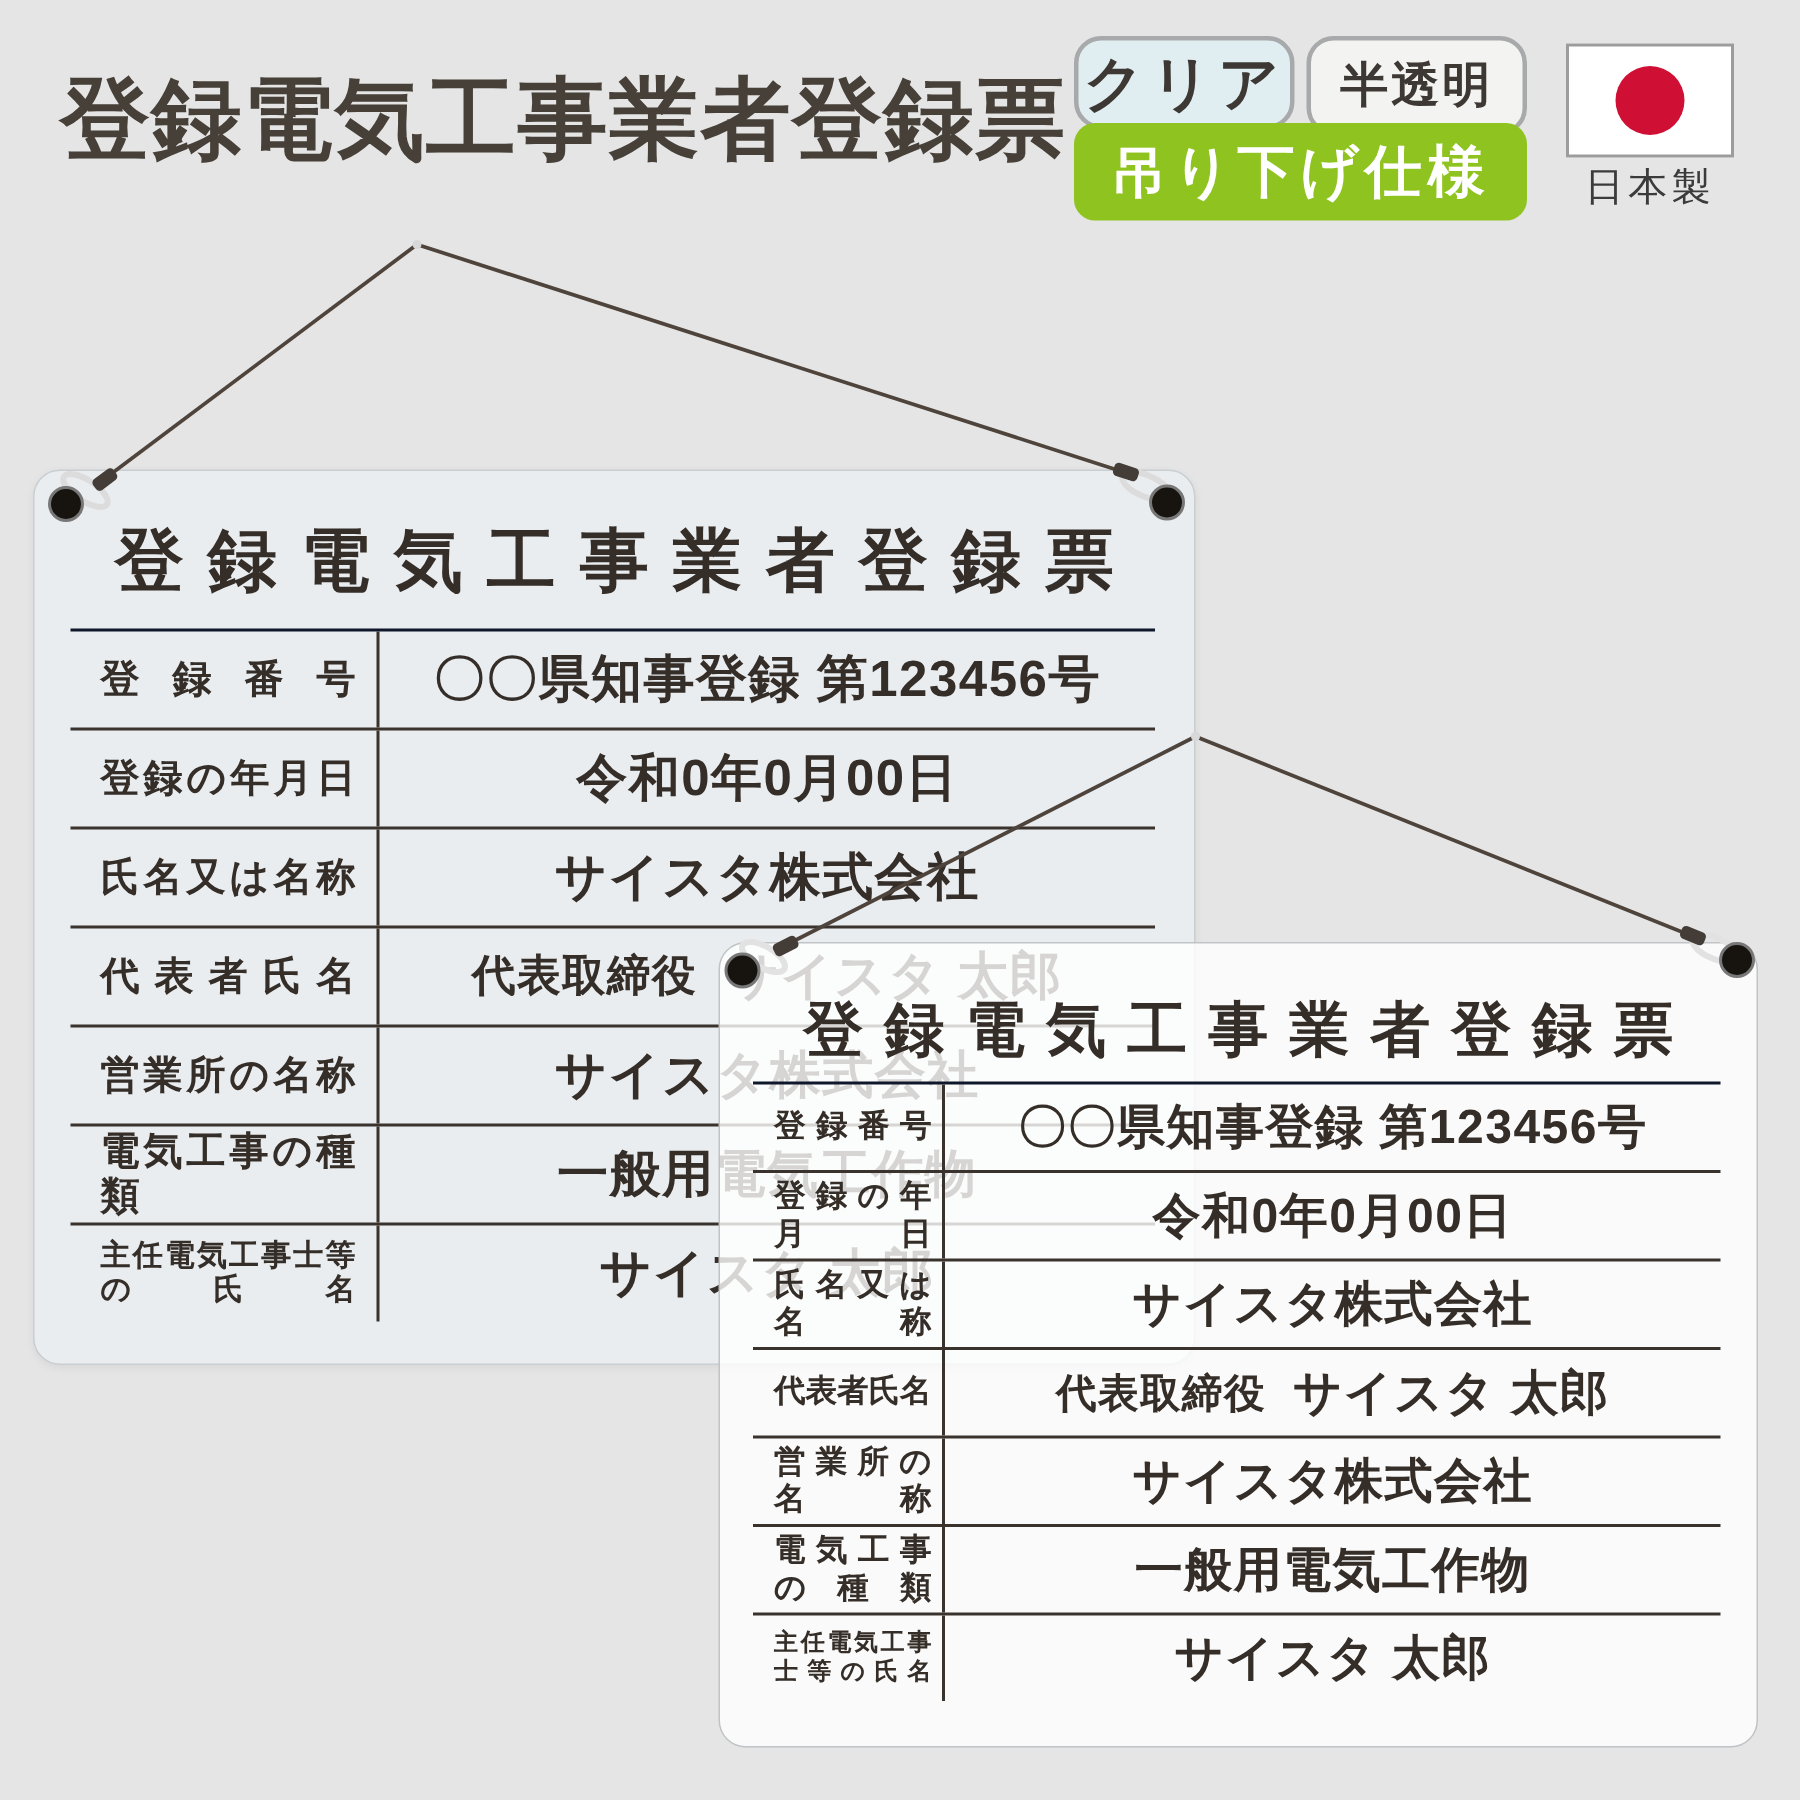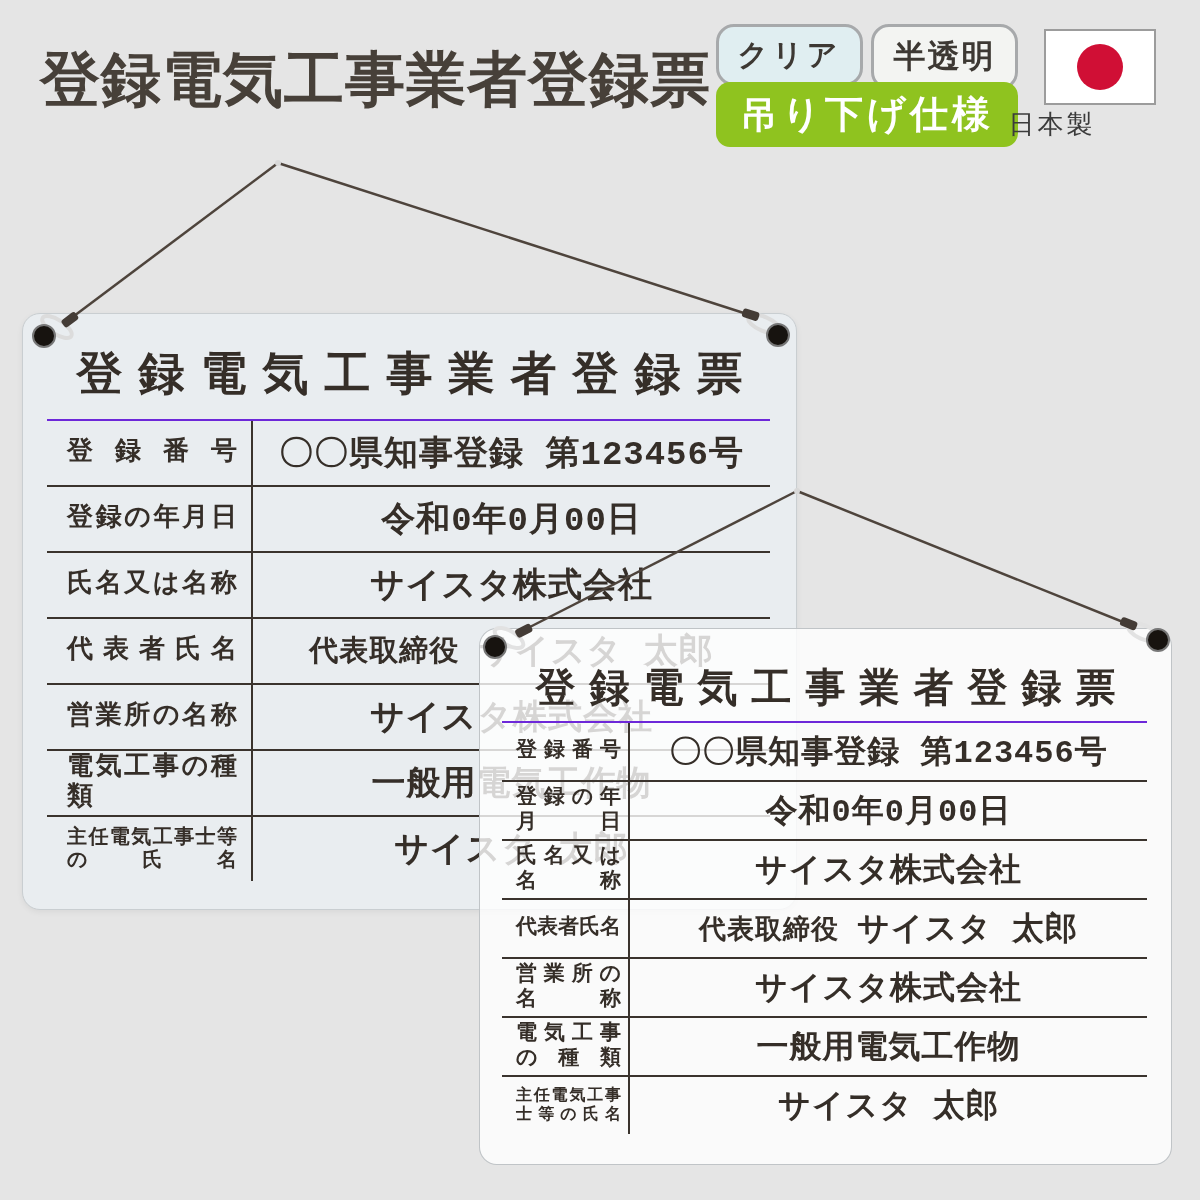--- a/index.html
+++ b/index.html
@@ -7,44 +7,44 @@
           font-family:"Liberation Sans","DejaVu Sans",sans-serif;padding-left:22px;}
 
   
   .page-title{position:absolute;left:40px;top:50px;margin:0;
     font-family:"Liberation Serif","DejaVu Serif",serif;
     font-size:60px;font-weight:bold;letter-spacing:1px;color:#474039;line-height:1;}
 
   .badge{position:absolute;box-sizing:border-box;display:flex;align-items:center;justify-content:center;
     font-family:"Liberation Serif","DejaVu Serif",serif;font-weight:bold;}
   .badge-clear{left:716px;top:24px;width:147px;height:62px;background:#e0eef1;
-    border:3px solid #a7a9ab;border-radius:18px;font-size:30px;color:#3d3833;letter-spacing:4px;}
+    border:3px solid #a7a9ab;border-radius:18px;font-size:40px;color:#3d3833;letter-spacing:4px;}
   .badge-translucent{left:871px;top:24px;width:147px;height:66px;background:#f3f4f2;
     border:3px solid #a7a9ab;border-radius:18px;font-size:32px;color:#3d3833;letter-spacing:2px;}
   .badge-hanging{left:716px;top:82px;width:302px;height:65px;background:#8fc31f;
     border-radius:14px;font-size:38px;color:#ffffff;letter-spacing:4px;}
 
   .flag{position:absolute;left:1044px;top:29px;width:112px;height:76px;background:#ffffff;
     border:2px solid #9c9c9c;box-sizing:border-box;display:flex;align-items:center;justify-content:center;}
   .flag-sun{width:46px;height:46px;border-radius:50%;background:#d00f35;}
-  .made-in{position:absolute;left:996px;top:107px;width:112px;text-align:center;
+  .made-in{position:absolute;left:1044px;top:107px;width:112px;text-align:center;
     font-family:Liberation Mono, monospace;font-size:26px;color:#3b3b3b;letter-spacing:3px;}
 
   
   .board{position:absolute;box-sizing:border-box;border-radius:18px;color:#352e28;}
   .board-back{left:22px;top:313px;width:775px;height:597px;background:#e9edf0;
     border:1px solid #c9ced1;z-index:1;box-shadow:0 2px 6px rgba(0,0,0,0.06);}
   .board-front{left:479px;top:628px;width:693px;height:537px;background:rgba(255,255,255,0.80);
     border:1px solid rgba(185,190,193,0.9);z-index:2;}
 
   .board-title{position:absolute;left:0;right:0;text-align:center;font-weight:bold;color:#352e28;line-height:1;}
   .board-back  .board-title{top:36px;font-size:46px;letter-spacing:16px;text-indent:16px;}
   .board-front .board-title{top:38px;font-size:40px;letter-spacing:14px;text-indent:14px;}
 
-  .board-table{position:absolute;border-top:2px solid #6d28d9;font-family:Liberation Mono, monospace;}
+  .board-table{position:absolute;border-top:2px solid #0f172a;}
   .board-back  .board-table{top:105px;left:24px;right:26px;}
   .board-front .board-table{top:92px;left:22px;right:24px;}
 
   .brow{display:flex;align-items:center;}
   .brow.lined{border-bottom:2px solid #3a332d;}
   .board-back  .brow{height:64px;}
   .board-front .brow{height:57px;}
 
   .bl{box-sizing:border-box;align-self:stretch;display:flex;align-items:center;
       border-right:2px solid #3a332d;font-weight:bold;color:#352e28;}

